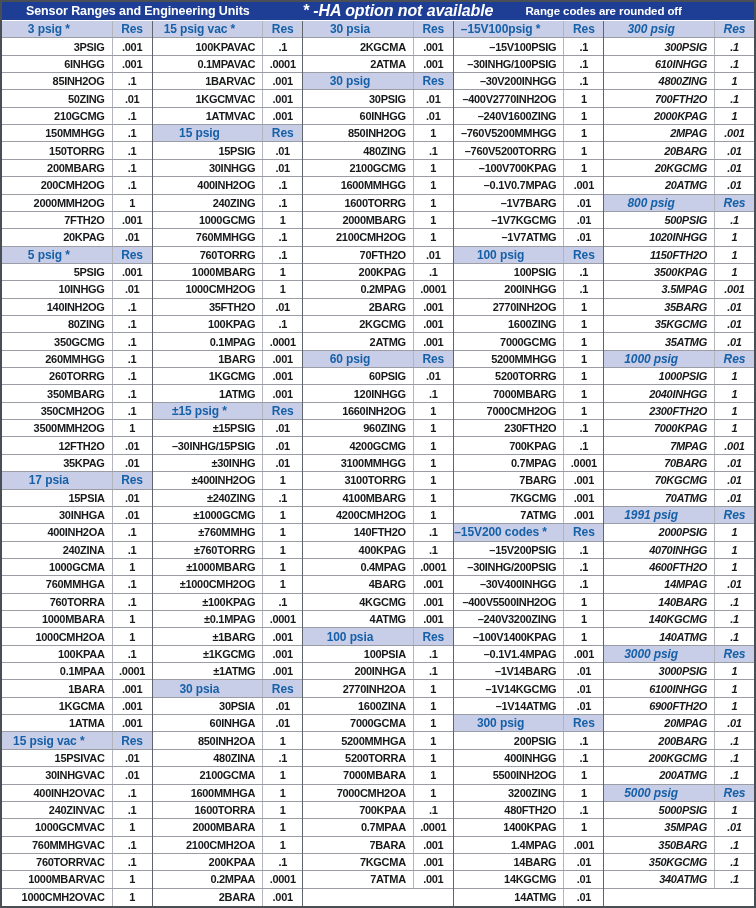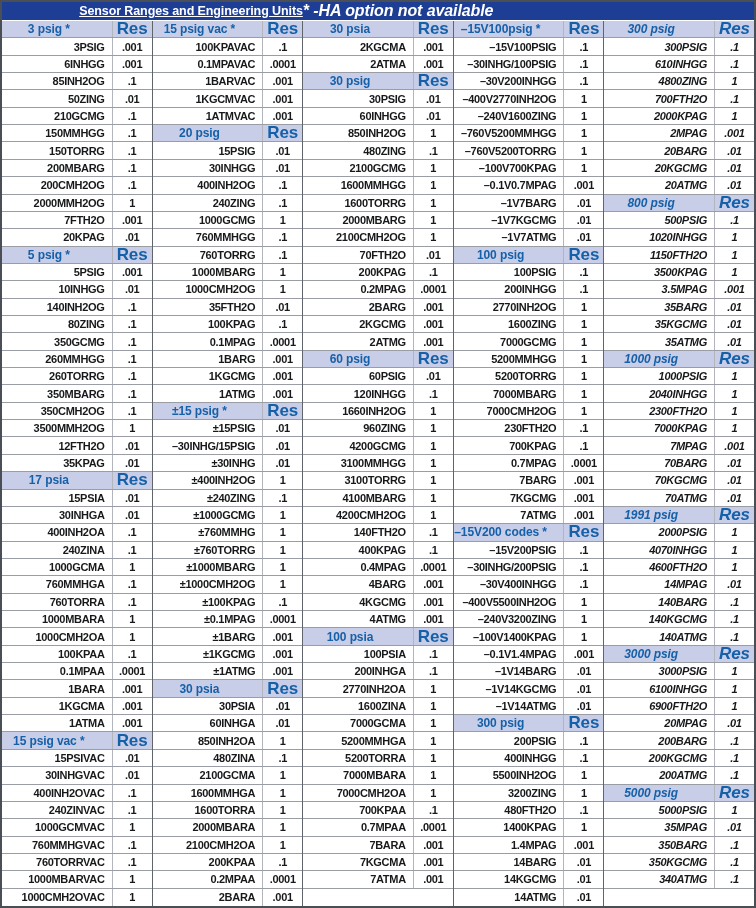--- a/index.html
+++ b/index.html
@@ -18,21 +18,21 @@
   }
   .titlebar {
     height: 19px; flex: 0 0 19px;
     background: #1d3e94;
     border-bottom: 1px solid #ffffff;
     display: flex; align-items: center;
     color: #ffffff; font-weight: bold; font-size: 12.5px;
     letter-spacing: -0.1px;
     white-space: nowrap;
   }
-  .titlebar .t1 { width: 40%; padding-left: 6px; text-align: right; text-decoration: underline; }
+  .titlebar .t1 { width: 40%; padding-left: 24px; text-align: left; }
   .titlebar .t2 { width: 20%; text-align: right; font-size: 16px; font-style: italic; }
   .titlebar .t3 { width: 40%; text-align: center; font-size: 11.5px; }
   .columns { flex: 1 1 auto; display: flex; min-height: 0; }
   .group {
     flex: 1 1 0; min-width: 0;
     display: grid;
     grid-template-rows: repeat(51, 1fr);
     border-right: 1px solid #60646b;
   }
   .group:last-child { border-right: none; font-style: italic; }
@@ -62,31 +62,32 @@
     font-weight: bold; font-size: 11px;
     letter-spacing: -0.3px;
     color: #17181a;
   }
   .row.header { background: #c8cee8; }
   .row.header .val {
     justify-content: center; padding-right: 16px;
     color: #1660a8; font-size: 12px; letter-spacing: -0.1px;
   }
   .row.header .res {
-    color: #1660a8; font-size: 17px; letter-spacing: -0.1px;
+    color: #1660a8; font-size: 12px; letter-spacing: -0.1px;
   }
   .cell.full { flex: 1 1 auto; border-right: none; }
 </style>
 </head>
 <body>
 
 <div class="wrap">
   <div class="titlebar">
     <div class="t1">Sensor Ranges and Engineering Units</div>
     <div class="t2">* -HA option not available</div>
+    <div class="t3">Range codes are rounded off</div>
   </div>
   <div class="columns">
       <div class="group">
         <div class="row header">
           <div class="cell val">3 psig *</div>
           <div class="cell res">Res</div>
         </div>
         <div class="row">
           <div class="cell val">3PSIG</div>
           <div class="cell res">.001</div>
@@ -307,21 +308,21 @@
         </div>
         <div class="row">
           <div class="cell val">1KGCMVAC</div>
           <div class="cell res">.001</div>
         </div>
         <div class="row">
           <div class="cell val">1ATMVAC</div>
           <div class="cell res">.001</div>
         </div>
         <div class="row header">
-          <div class="cell val">20 psig</div>
+          <div class="cell val">15 psig</div>
           <div class="cell res">Res</div>
         </div>
         <div class="row">
           <div class="cell val">15PSIG</div>
           <div class="cell res">.01</div>
         </div>
         <div class="row">
           <div class="cell val">30INHGG</div>
           <div class="cell res">.01</div>
         </div>

